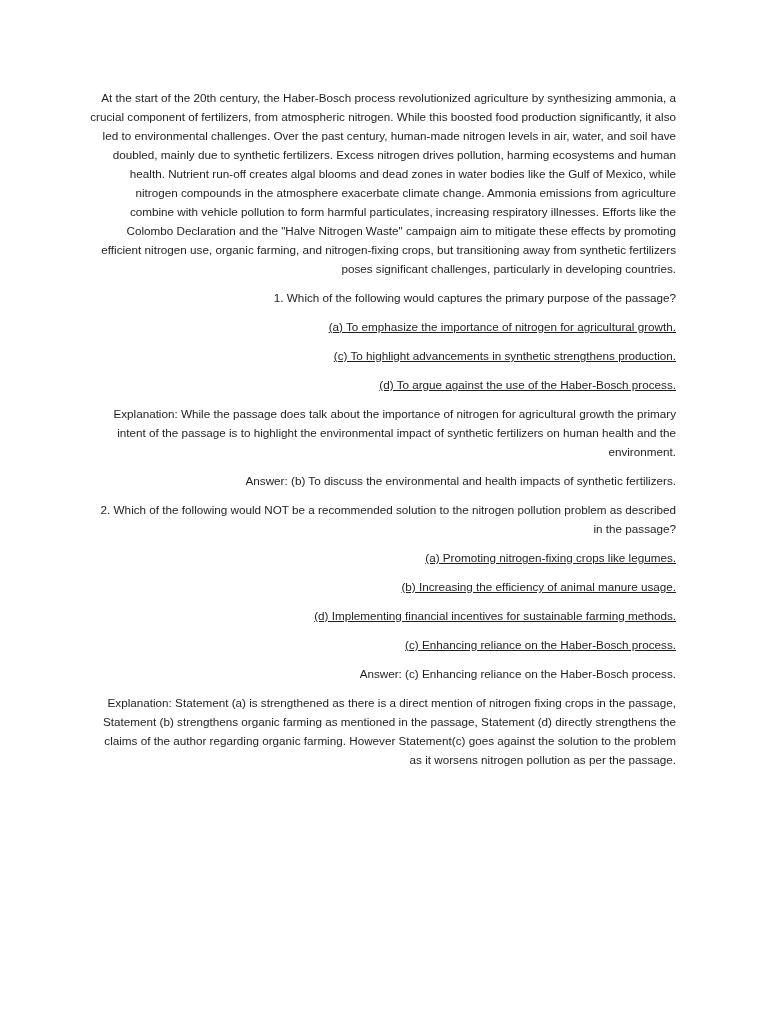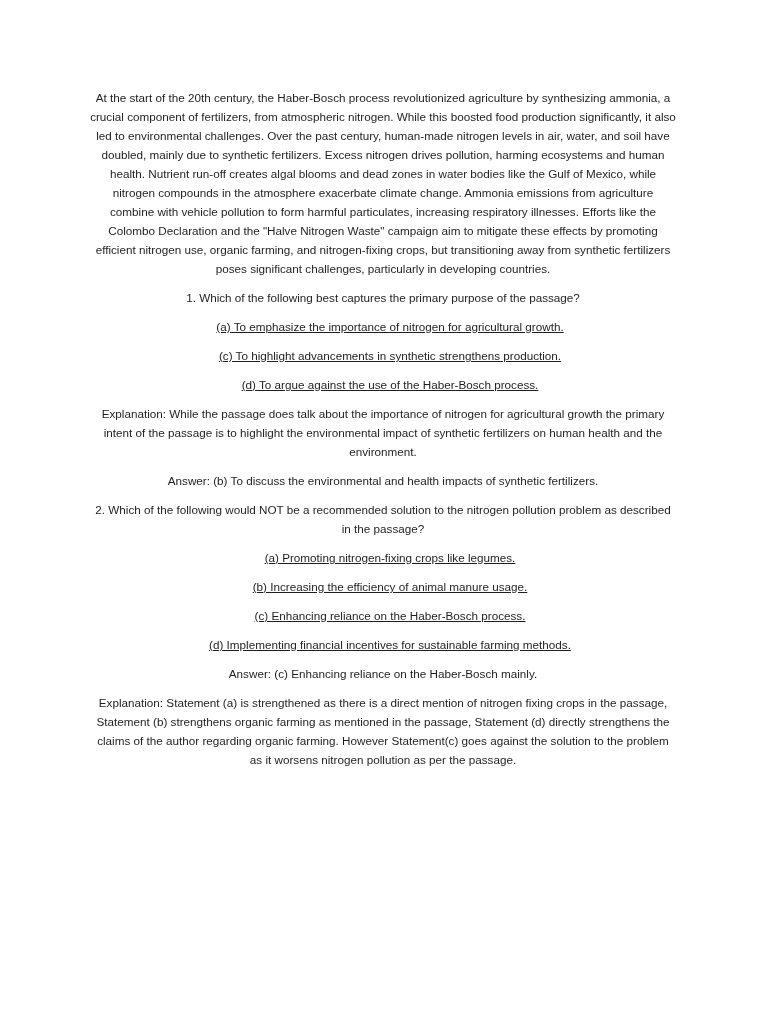--- a/index.html
+++ b/index.html
@@ -15,51 +15,51 @@
   }
   .doc {
     position: absolute;
     left: 90px;
     top: 88px;
     width: 586px;
     font-family: "Liberation Sans", sans-serif;
     font-size: 11.7px;
     line-height: 19px;
     color: #1f1f1f;
-    text-align: center;
+    text-align: right;
   }
   .doc p {
     margin: 0 0 10px 0;
   }
   .option {
     padding-left: 14px;
     text-decoration: underline;
   }
 </style>
 </head>
 <body>
 
 <div class="doc">
 
   <p>At the start of the 20th century, the Haber-Bosch process revolutionized agriculture by synthesizing ammonia, a crucial component of fertilizers, from atmospheric nitrogen. While this boosted food production significantly, it also led to environmental challenges. Over the past century, human-made nitrogen levels in air, water, and soil have doubled, mainly due to synthetic fertilizers. Excess nitrogen drives pollution, harming ecosystems and human health. Nutrient run-off creates algal blooms and dead zones in water bodies like the Gulf of Mexico, while nitrogen compounds in the atmosphere exacerbate climate change. Ammonia emissions from agriculture combine with vehicle pollution to form harmful particulates, increasing respiratory illnesses. Efforts like the Colombo Declaration and the "Halve Nitrogen Waste" campaign aim to mitigate these effects by promoting efficient nitrogen use, organic farming, and nitrogen-fixing crops, but transitioning away from synthetic fertilizers poses significant challenges, particularly in developing countries.</p>
 
-  <p><span>1.</span> <span>Which of the following best captures the primary purpose of the passage?</span></p>
+  <p><span>1.</span> <span>Which of the following would captures the primary purpose of the passage?</span></p>
 
   <p class="option">(a) To emphasize the importance of nitrogen for agricultural growth.</p>
   <p class="option">(c) To highlight advancements in synthetic strengthens production.</p>
   <p class="option">(d) To argue against the use of the Haber-Bosch process.</p>
 
   <p>Explanation: While the passage does talk about the importance of nitrogen for agricultural growth the primary intent of the passage is to highlight the environmental impact of synthetic fertilizers on human health and the environment.</p>
 
   <p>Answer: (b) To discuss the environmental and health impacts of synthetic fertilizers.</p>
 
   <p><span>2.</span> <span>Which of the following would NOT be a recommended solution to the nitrogen pollution problem as described in the passage?</span></p>
 
   <p class="option">(a) Promoting nitrogen-fixing crops like legumes.</p>
   <p class="option">(b) Increasing the efficiency of animal manure usage.</p>
+  <p class="option">(d) Implementing financial incentives for sustainable farming methods.</p>
   <p class="option">(c) Enhancing reliance on the Haber-Bosch process.</p>
-  <p class="option">(d) Implementing financial incentives for sustainable farming methods.</p>
 
-  <p>Answer: (c) Enhancing reliance on the Haber-Bosch mainly.</p>
+  <p>Answer: (c) Enhancing reliance on the Haber-Bosch process.</p>
 
   <p>Explanation: Statement (a) is strengthened as there is a direct mention of nitrogen fixing crops in the passage, Statement (b) strengthens organic farming as mentioned in the passage, Statement (d) directly strengthens the claims of the author regarding organic farming. However Statement(c) goes against the solution to the problem as it worsens nitrogen pollution as per the passage.</p>
 
 </div>
 
 </body></html>

